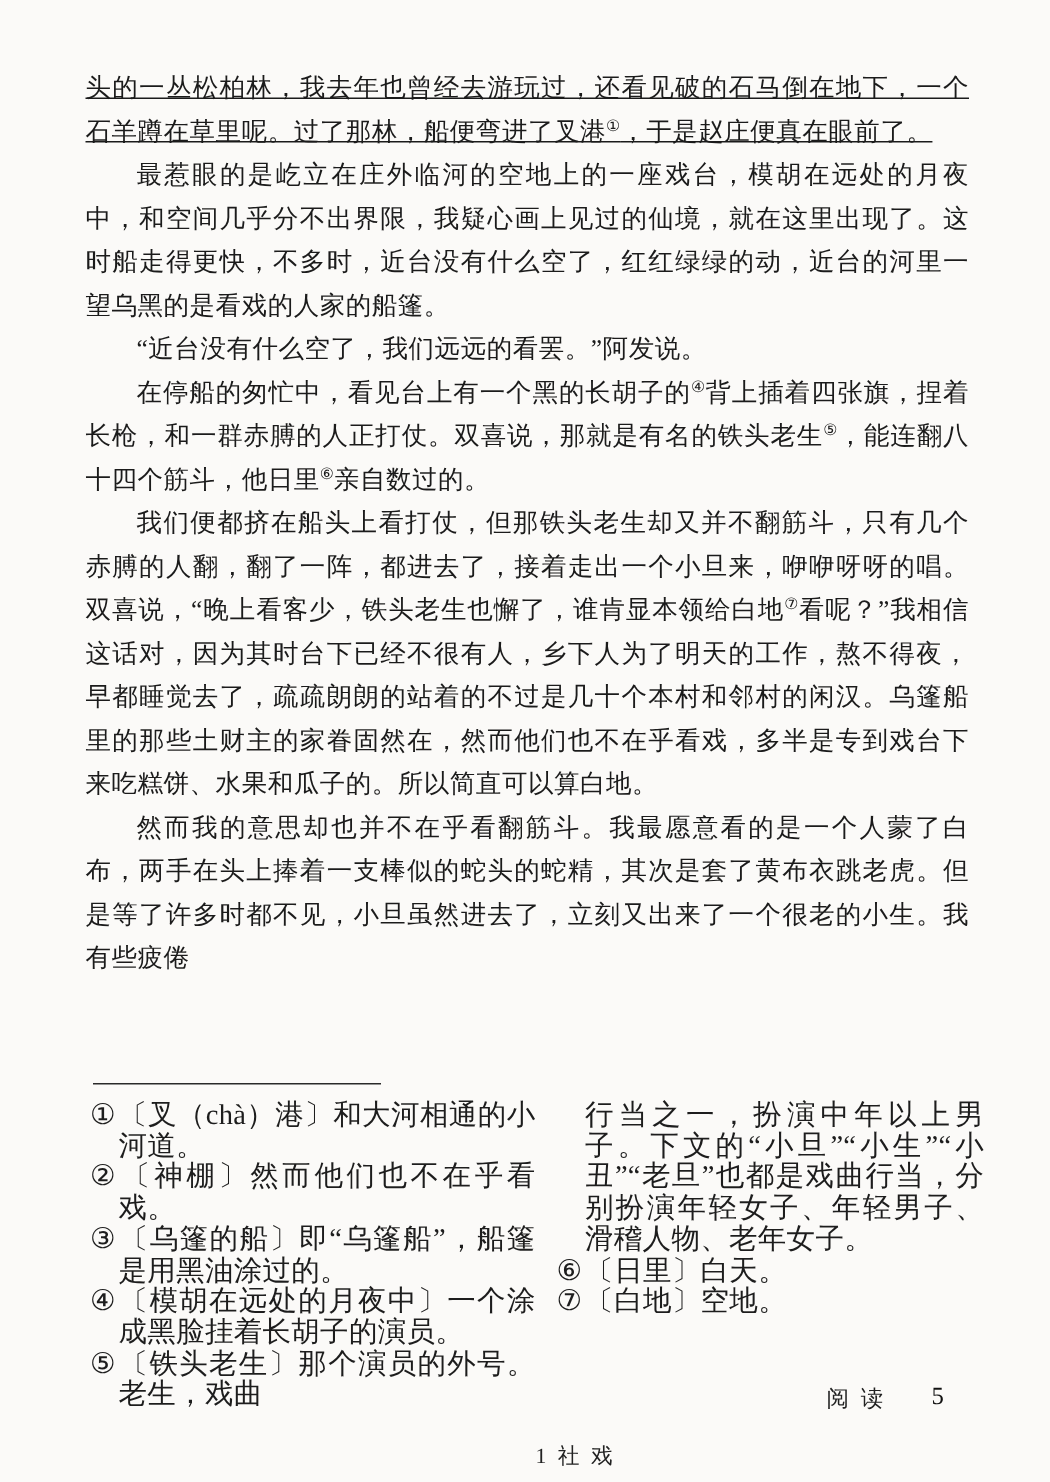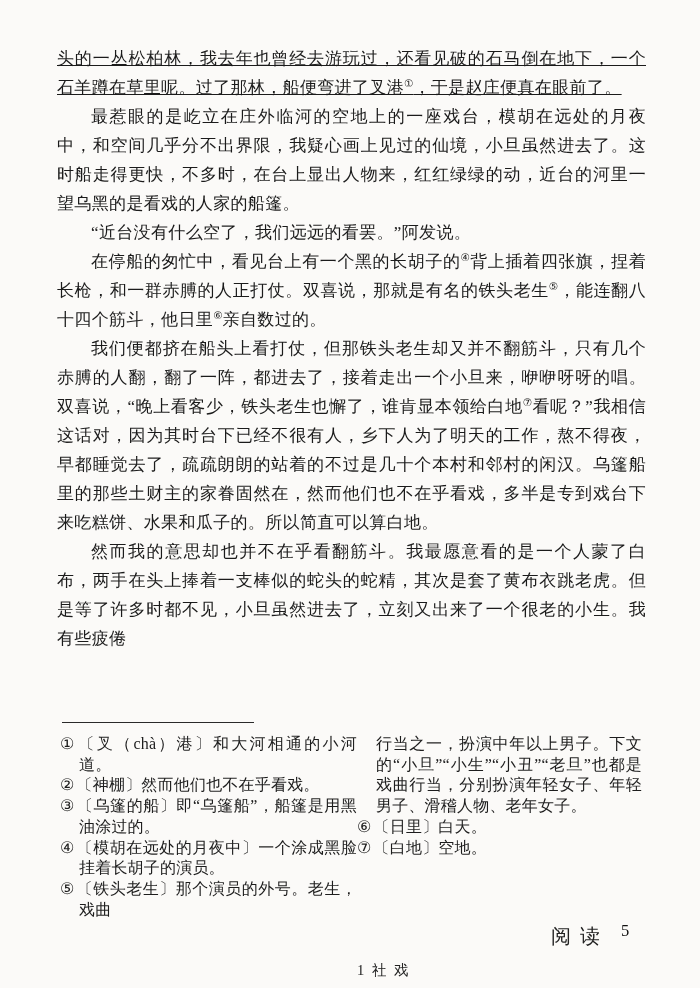--- a/index.html
+++ b/index.html
@@ -39,55 +39,56 @@
     left: 62px; top: 722px;
     width: 192px; height: 0;
     border-top: 1.5px solid #2a2a2a;
   }
 
   
   .footnotes {
     position: absolute;
     left: 60px; top: 734px; width: 596px;
     display: flex;
-    font-size: 16px;
+    gap: 14px;
+    font-size: 19px;
     line-height: 20.7px;
     letter-spacing: 0.2px;
     text-align: justify;
     color: #1d1d1d;
   }
   .fn-col-left  { width: 297px; }
   .fn-col-right { width: 285px; }
   .fn-item { padding-left: 19px; text-indent: -19px; }
   .fn-item .fn-num { margin-right: 2px; }
   .fn-cont { padding-left: 19px; text-indent: 0; }
 
   
   .footer { position: absolute; left: 0; top: 923px; width: 700px; height: 24px; }
   .footer-lesson {
     position: absolute; left: 357px; top: 0;
     font-size: 14.5px; letter-spacing: 2px; color: #222; margin-top: 38px;
   }
   .footer-section {
     position: absolute; left: 551px; top: 0;
-    font-size: 20px; letter-spacing: 2px; color: #222;
+    font-size: 15px; letter-spacing: 2px; color: #222;
   }
   .footer-pagenum {
     position: absolute; left: 621px; top: -2px;
     font-size: 16.5px; color: #111;
   }
 </style>
 </head>
 <body>
 
 <div class="page">
 
   <div class="main-text">
     <p class="continued cn-sup">头的一丛松柏林，我去年也曾经去游玩过，还看见破的石马倒在地下，一个石羊蹲在草里呢。过了那林，船便弯进了叉港<sup>①</sup>，于是赵庄便真在眼前了。</p>
-    <p class="cn-sup">最惹眼的是屹立在庄外临河的空地上的一座戏台，模胡在远处的月夜中，和空间几乎分不出界限，我疑心画上见过的仙境，小旦虽然进去了。这时船走得更快，不多时，在台上显出人物来，红红绿绿的动，近台的河里一望乌黑的是看戏的人家的船篷。</p>
+    <p class="cn-sup">最惹眼的是屹立在庄外临河的空地上的一座戏台，模胡在远处的月夜中，和空间几乎分不出界限，我疑心画上见过的仙境，就在这里出现了。这时船走得更快，不多时，近台没有什么空了，红红绿绿的动，近台的河里一望乌黑的是看戏的人家的船篷。</p>
     <p class="cn-sup">“近台没有什么空了，我们远远的看罢。”阿发说。</p>
     <p class="cn-sup">在停船的匆忙中，看见台上有一个黑的长胡子的<sup>④</sup>背上插着四张旗，捏着长枪，和一群赤膊的人正打仗。双喜说，那就是有名的铁头老生<sup>⑤</sup>，能连翻八十四个筋斗，他日里<sup>⑥</sup>亲自数过的。</p>
     <p class="cn-sup">我们便都挤在船头上看打仗，但那铁头老生却又并不翻筋斗，只有几个赤膊的人翻，翻了一阵，都进去了，接着走出一个小旦来，咿咿呀呀的唱。双喜说，“晚上看客少，铁头老生也懈了，谁肯显本领给白地<sup>⑦</sup>看呢？”我相信这话对，因为其时台下已经不很有人，乡下人为了明天的工作，熬不得夜，早都睡觉去了，疏疏朗朗的站着的不过是几十个本村和邻村的闲汉。乌篷船里的那些土财主的家眷固然在，然而他们也不在乎看戏，多半是专到戏台下来吃糕饼、水果和瓜子的。所以简直可以算白地。</p>
     <p class="cn-sup">然而我的意思却也并不在乎看翻筋斗。我最愿意看的是一个人蒙了白布，两手在头上捧着一支棒似的蛇头的蛇精，其次是套了黄布衣跳老虎。但是等了许多时都不见，小旦虽然进去了，立刻又出来了一个很老的小生。我有些疲倦</p>
   </div>
 
   <div class="fn-rule"></div>
 
   <div class="footnotes">
     <div class="fn-col-left">

